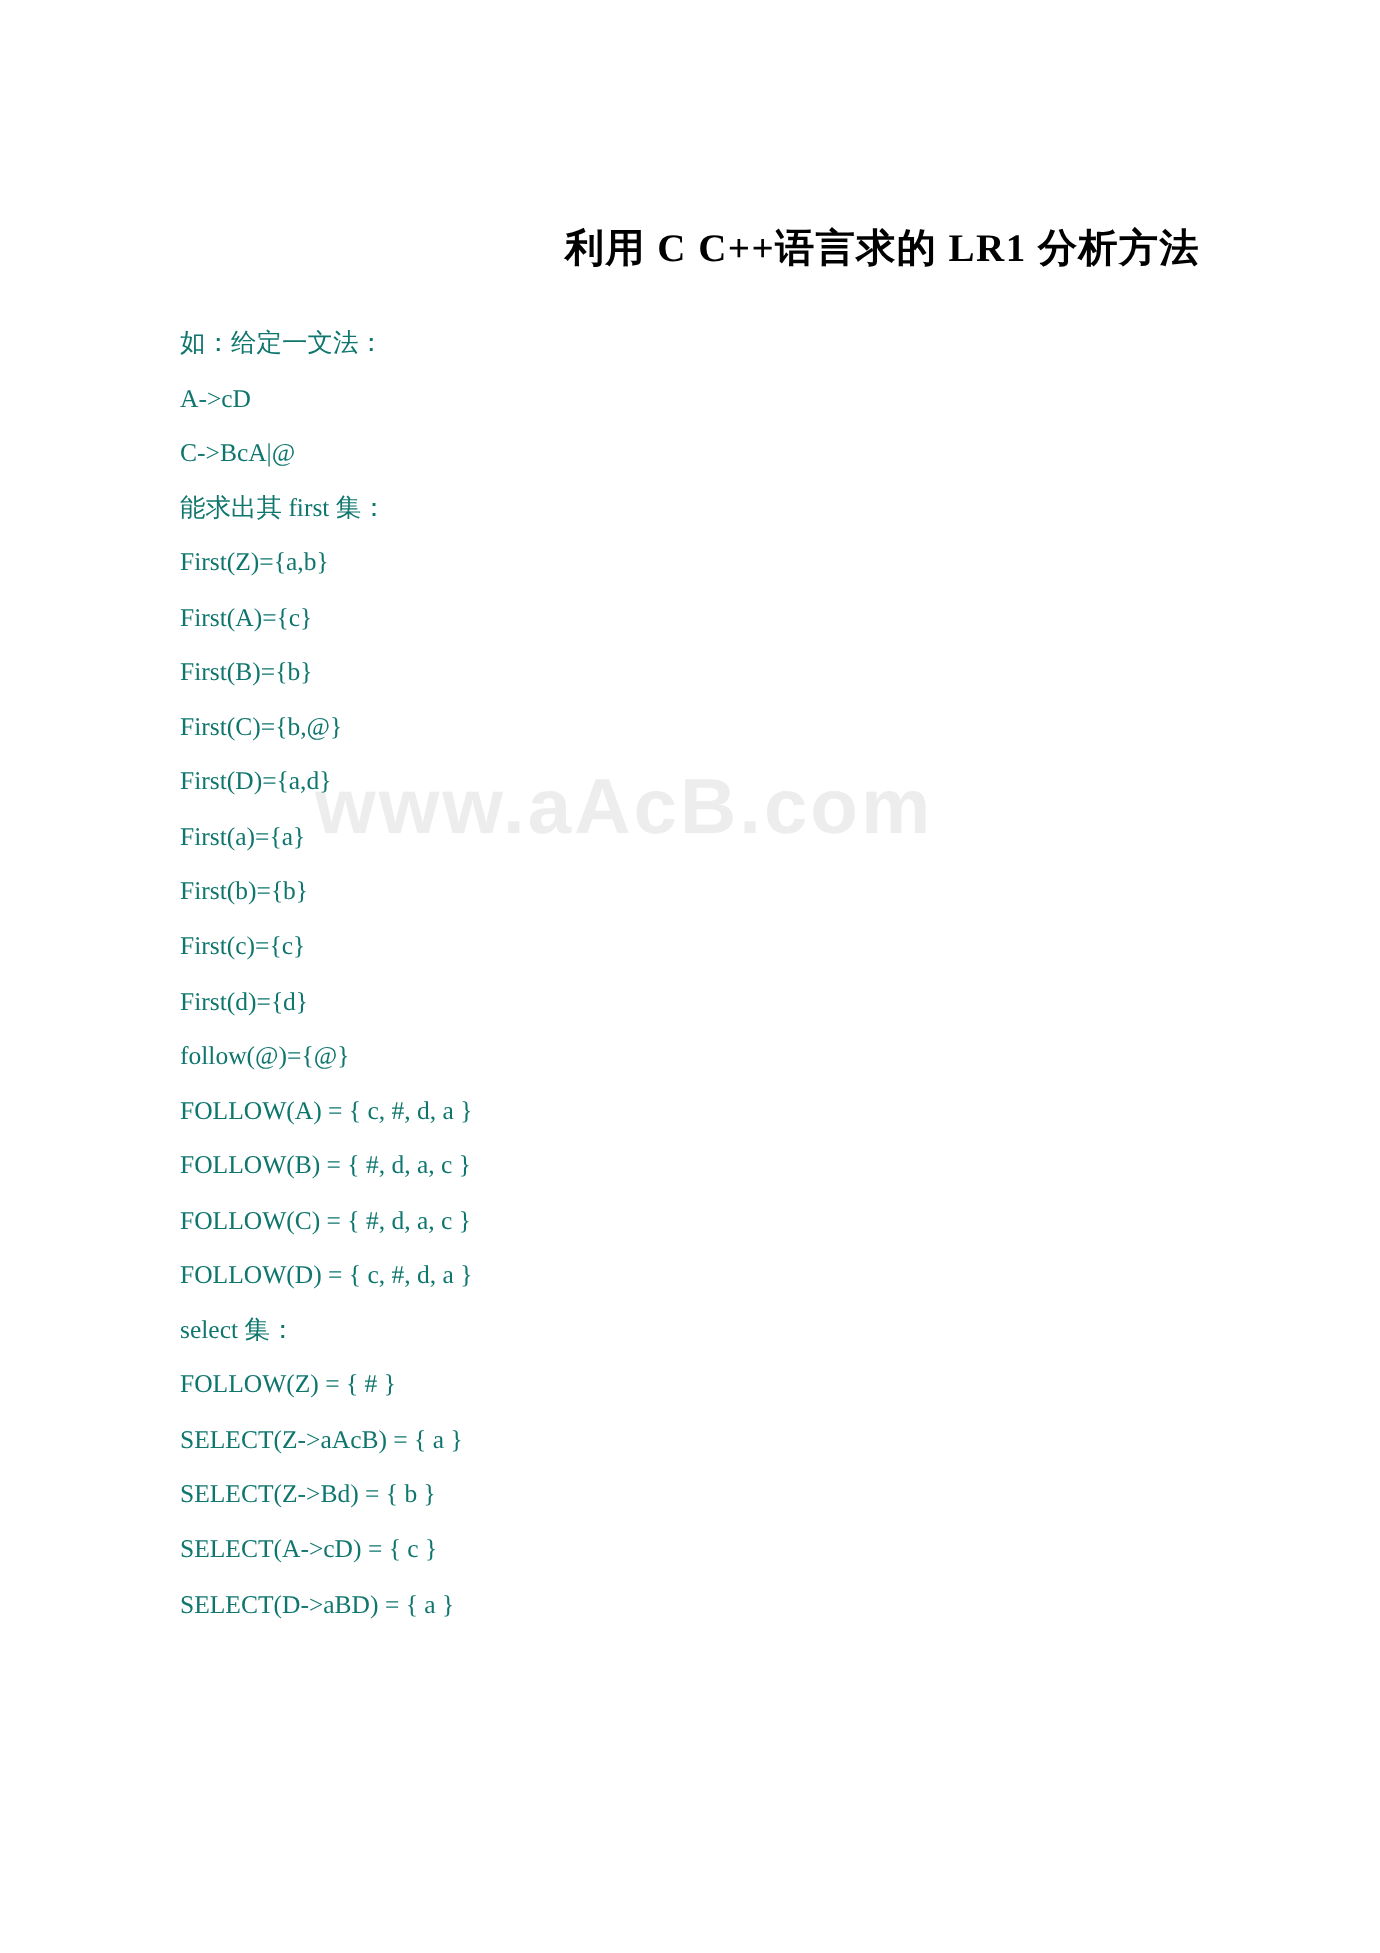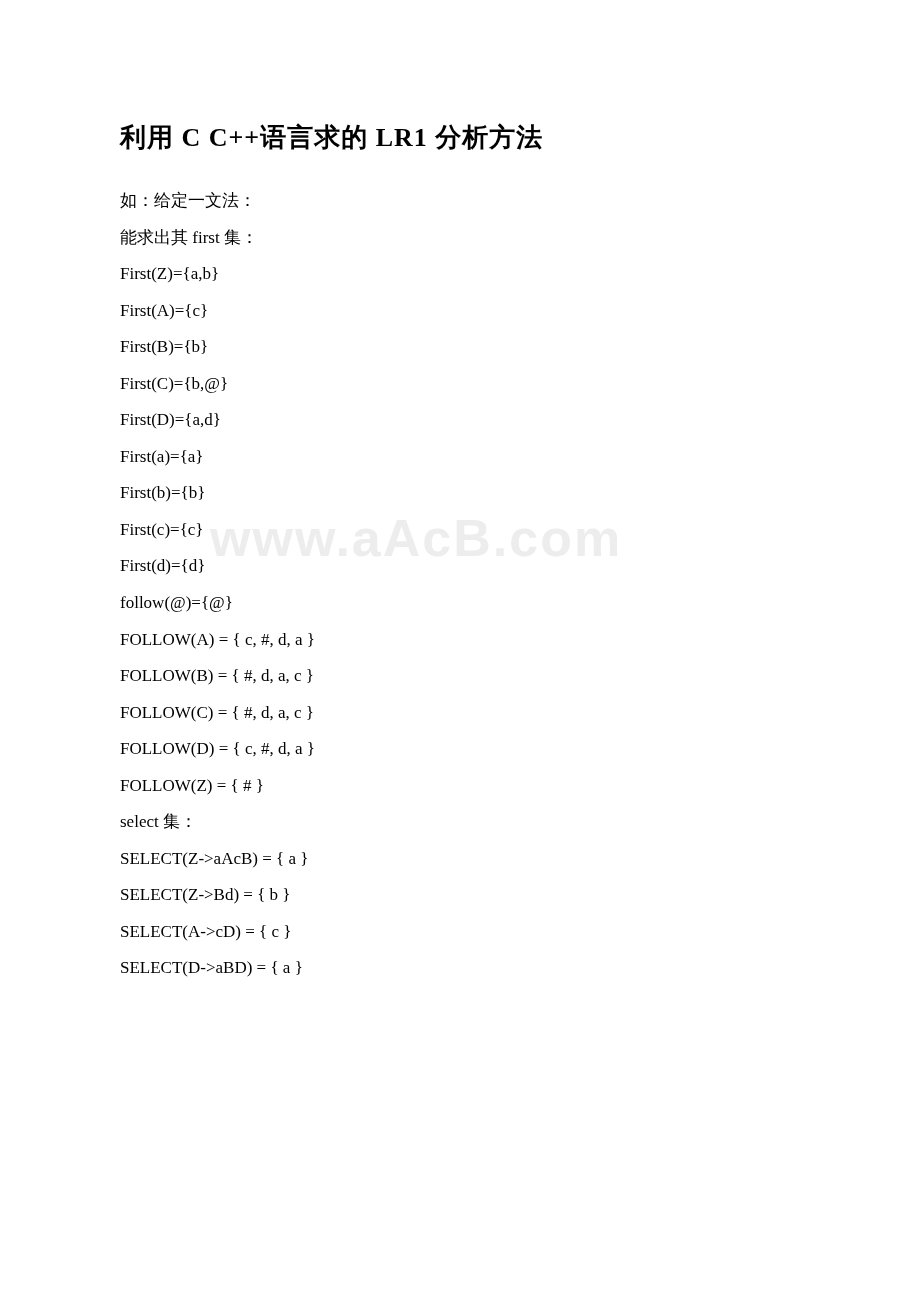--- a/index.html
+++ b/index.html
@@ -9,28 +9,29 @@
     font-family: "Times New Roman", "SimSun", serif;
     width: 920px;
   }
   .page {
     padding: 120px 120px 60px 120px;
     position: relative;
   }
   .title {
     font-size: 26px;
     font-weight: bold;
-    text-align: left;
+    text-align: right;
     margin-bottom: 28px;
     letter-spacing: 1px;
+    margin-top: 28px;
   }
   .line {
     font-size: 17px;
     line-height: 2.15;
-    color: #000000;
+    color: #0f766e;
     position: relative;
     z-index: 2;
   }
   .watermark {
     position: absolute;
     top: 508px;
     left: 210px;
     font-size: 52px;
     font-weight: bold;
     color: #ededed;
@@ -42,34 +43,36 @@
   }
 </style>
 </head>
 <body>
 
 <div class="page">
   <div class="watermark">www.aAcB.com</div>
   <div class="title">利用 C C++语言求的 LR1 分析方法</div>
 
   <div class="line">如：给定一文法：</div>
+  <div class="line">A-&gt;cD</div>
+  <div class="line">C-&gt;BcA|@</div>
   <div class="line">能求出其 first 集：</div>
   <div class="line">First(Z)={a,b}</div>
   <div class="line">First(A)={c}</div>
   <div class="line">First(B)={b}</div>
   <div class="line">First(C)={b,@}</div>
   <div class="line">First(D)={a,d}</div>
   <div class="line">First(a)={a}</div>
   <div class="line">First(b)={b}</div>
   <div class="line">First(c)={c}</div>
   <div class="line">First(d)={d}</div>
   <div class="line">follow(@)={@}</div>
   <div class="line">FOLLOW(A) = { c, #, d, a }</div>
   <div class="line">FOLLOW(B) = { #, d, a, c }</div>
   <div class="line">FOLLOW(C) = { #, d, a, c }</div>
   <div class="line">FOLLOW(D) = { c, #, d, a }</div>
+  <div class="line">select 集：</div>
   <div class="line">FOLLOW(Z) = { # }</div>
-  <div class="line">select 集：</div>
   <div class="line">SELECT(Z-&gt;aAcB) = { a }</div>
   <div class="line">SELECT(Z-&gt;Bd) = { b }</div>
   <div class="line">SELECT(A-&gt;cD) = { c }</div>
   <div class="line">SELECT(D-&gt;aBD) = { a }</div>
 </div>
 
 </body></html>

